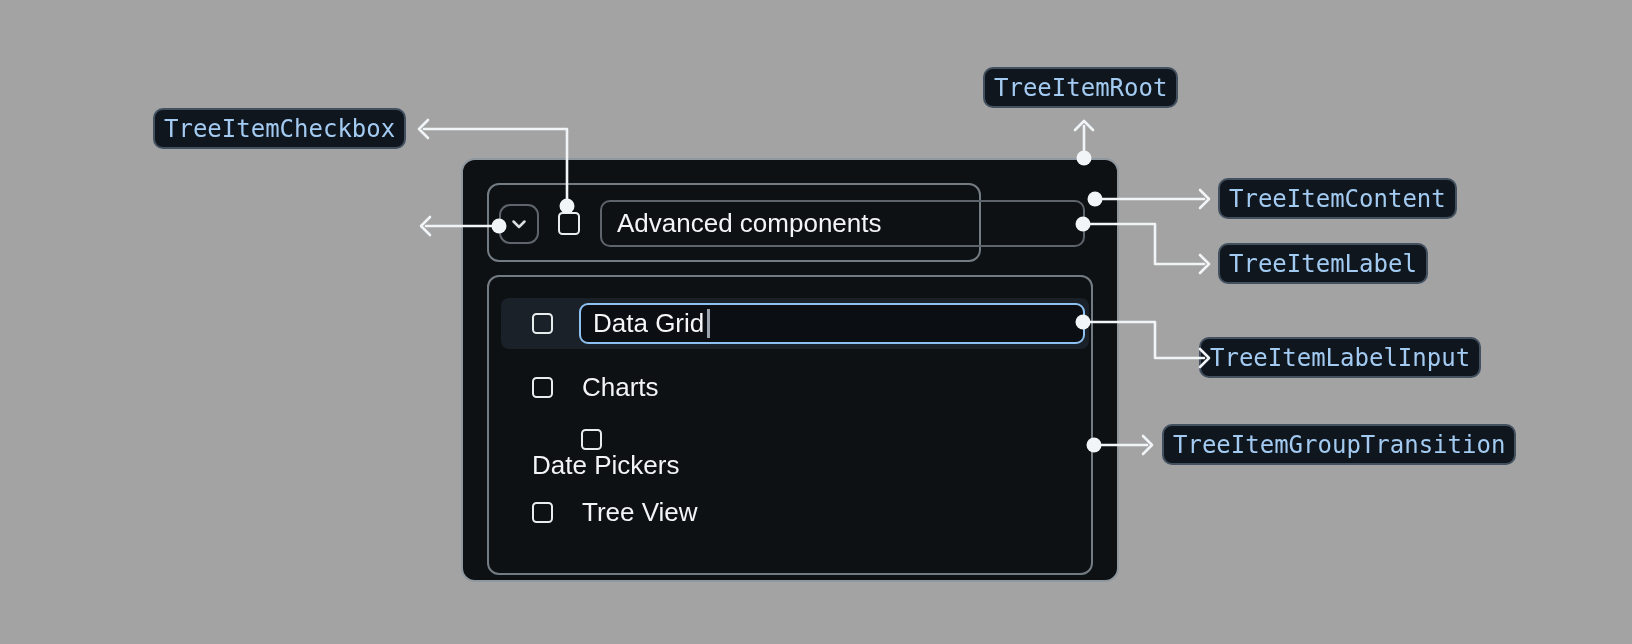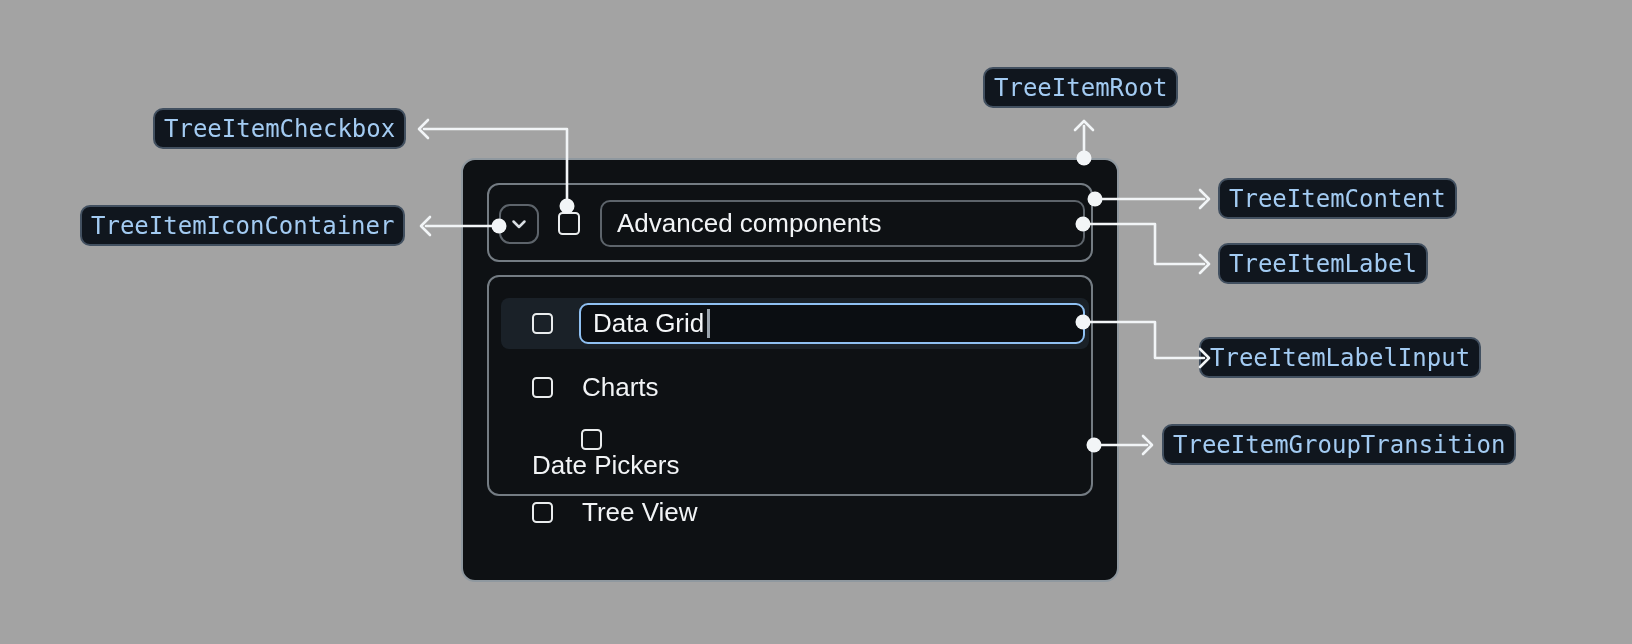--- a/index.html
+++ b/index.html
@@ -14,40 +14,40 @@
     padding:0 9px;border:2px solid #425060;border-radius:10px;
     background:#10161e;color:#a3cbf2;
     font-family:"DejaVu Sans Mono",monospace;font-size:24px;white-space:nowrap;
   }
   
   .root-box{
     position:absolute;left:461px;top:158px;width:658px;height:424px;box-sizing:border-box;
     background:#0e1114;border:2px solid #8f989f;border-radius:14px;
   }
   .content-box{
-    position:absolute;left:24px;top:23px;width:606px;height:79px;box-sizing:border-box;
+    position:absolute;left:24px;top:23px;width:494px;height:79px;box-sizing:border-box;
     border:2px solid #747c83;border-radius:12px;
   }
   .icon-box{
     position:absolute;left:10px;top:19px;width:40px;height:40px;box-sizing:border-box;
     border:2px solid #5d646b;border-radius:11px;
     display:flex;align-items:center;justify-content:center;
   }
   .cbx{
     box-sizing:border-box;border:2.5px solid #e9eced;border-radius:4.5px;background:transparent;
   }
   .cbx.header{position:absolute;left:69px;top:27px;width:22px;height:23px;}
   .label-box{
     position:absolute;left:111px;top:15px;width:485px;height:47px;box-sizing:border-box;
     border:2px solid #5d646b;border-radius:10px;
     display:flex;align-items:center;padding-left:15px;
     color:#f2f4f6;font-size:26px;
   }
   .group-box{
-    position:absolute;left:24px;top:115px;width:606px;height:221px;box-sizing:border-box;
+    position:absolute;left:24px;top:115px;width:606px;height:300px;box-sizing:border-box;
     border:2px solid #747c83;border-radius:12px;
   }
   .row-editing{
     position:absolute;left:12px;top:21px;width:588px;height:51px;
     background:#1a2128;border-radius:8px;
   }
   .row-editing .cbx{position:absolute;left:31px;top:15px;width:21px;height:21px;}
   .label-input{
     position:absolute;left:78px;top:5px;width:506px;height:41px;box-sizing:border-box;
     background:#0b0e12;border:2.5px solid #8fc0f2;border-radius:9px;
@@ -65,21 +65,20 @@
   .overlay path, .overlay line{stroke:#f2f5f7;stroke-width:2.6;fill:none;stroke-linecap:round;stroke-linejoin:round;}
   .overlay circle{fill:#f2f5f7;stroke:none;}
 </style>
 </head>
 <body>
 
 <div class="canvas">
 
   <div class="chip" style="left:983px;top:67px;">TreeItemRoot</div>
   <div class="chip" style="left:153px;top:108px;">TreeItemCheckbox</div>
-  <div class="chip" style="left:80px;top:205px;">TreeItemIconContainer</div>
   <div class="chip" style="left:1218px;top:178px;">TreeItemContent</div>
   <div class="chip" style="left:1218px;top:243px;">TreeItemLabel</div>
   <div class="chip" style="left:1199px;top:337px;">TreeItemLabelInput</div>
   <div class="chip" style="left:1162px;top:424px;">TreeItemGroupTransition</div>
 
   <div class="root-box">
 
     <div class="content-box">
       <div class="icon-box">
         <svg width="24" height="24" viewBox="0 0 24 24">

